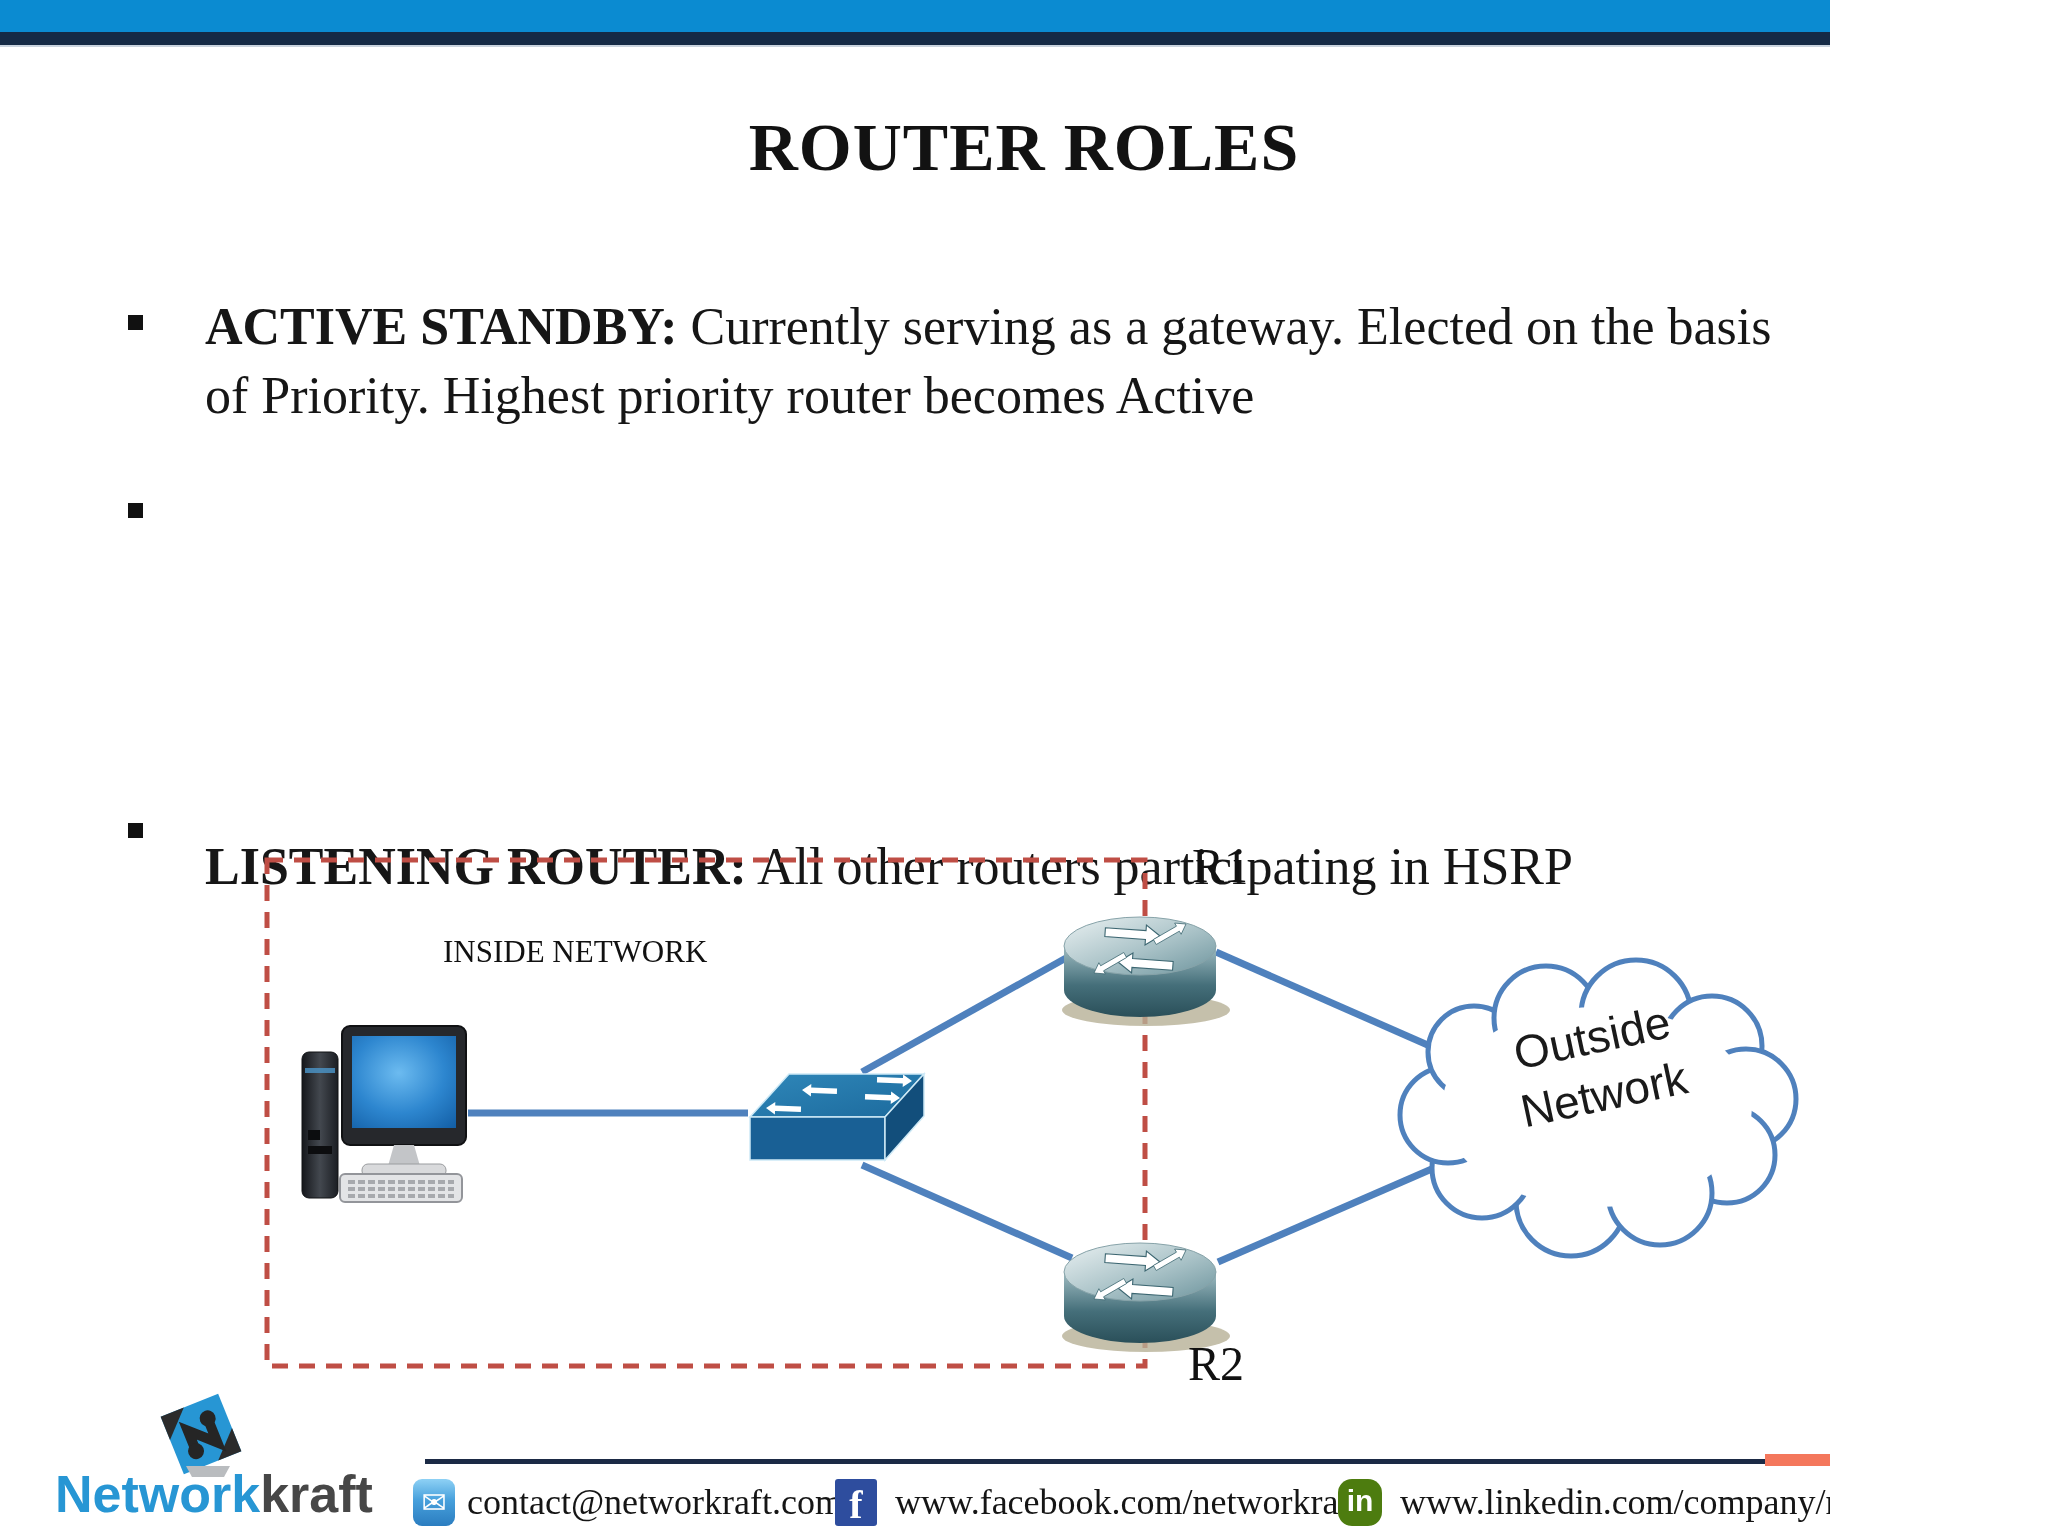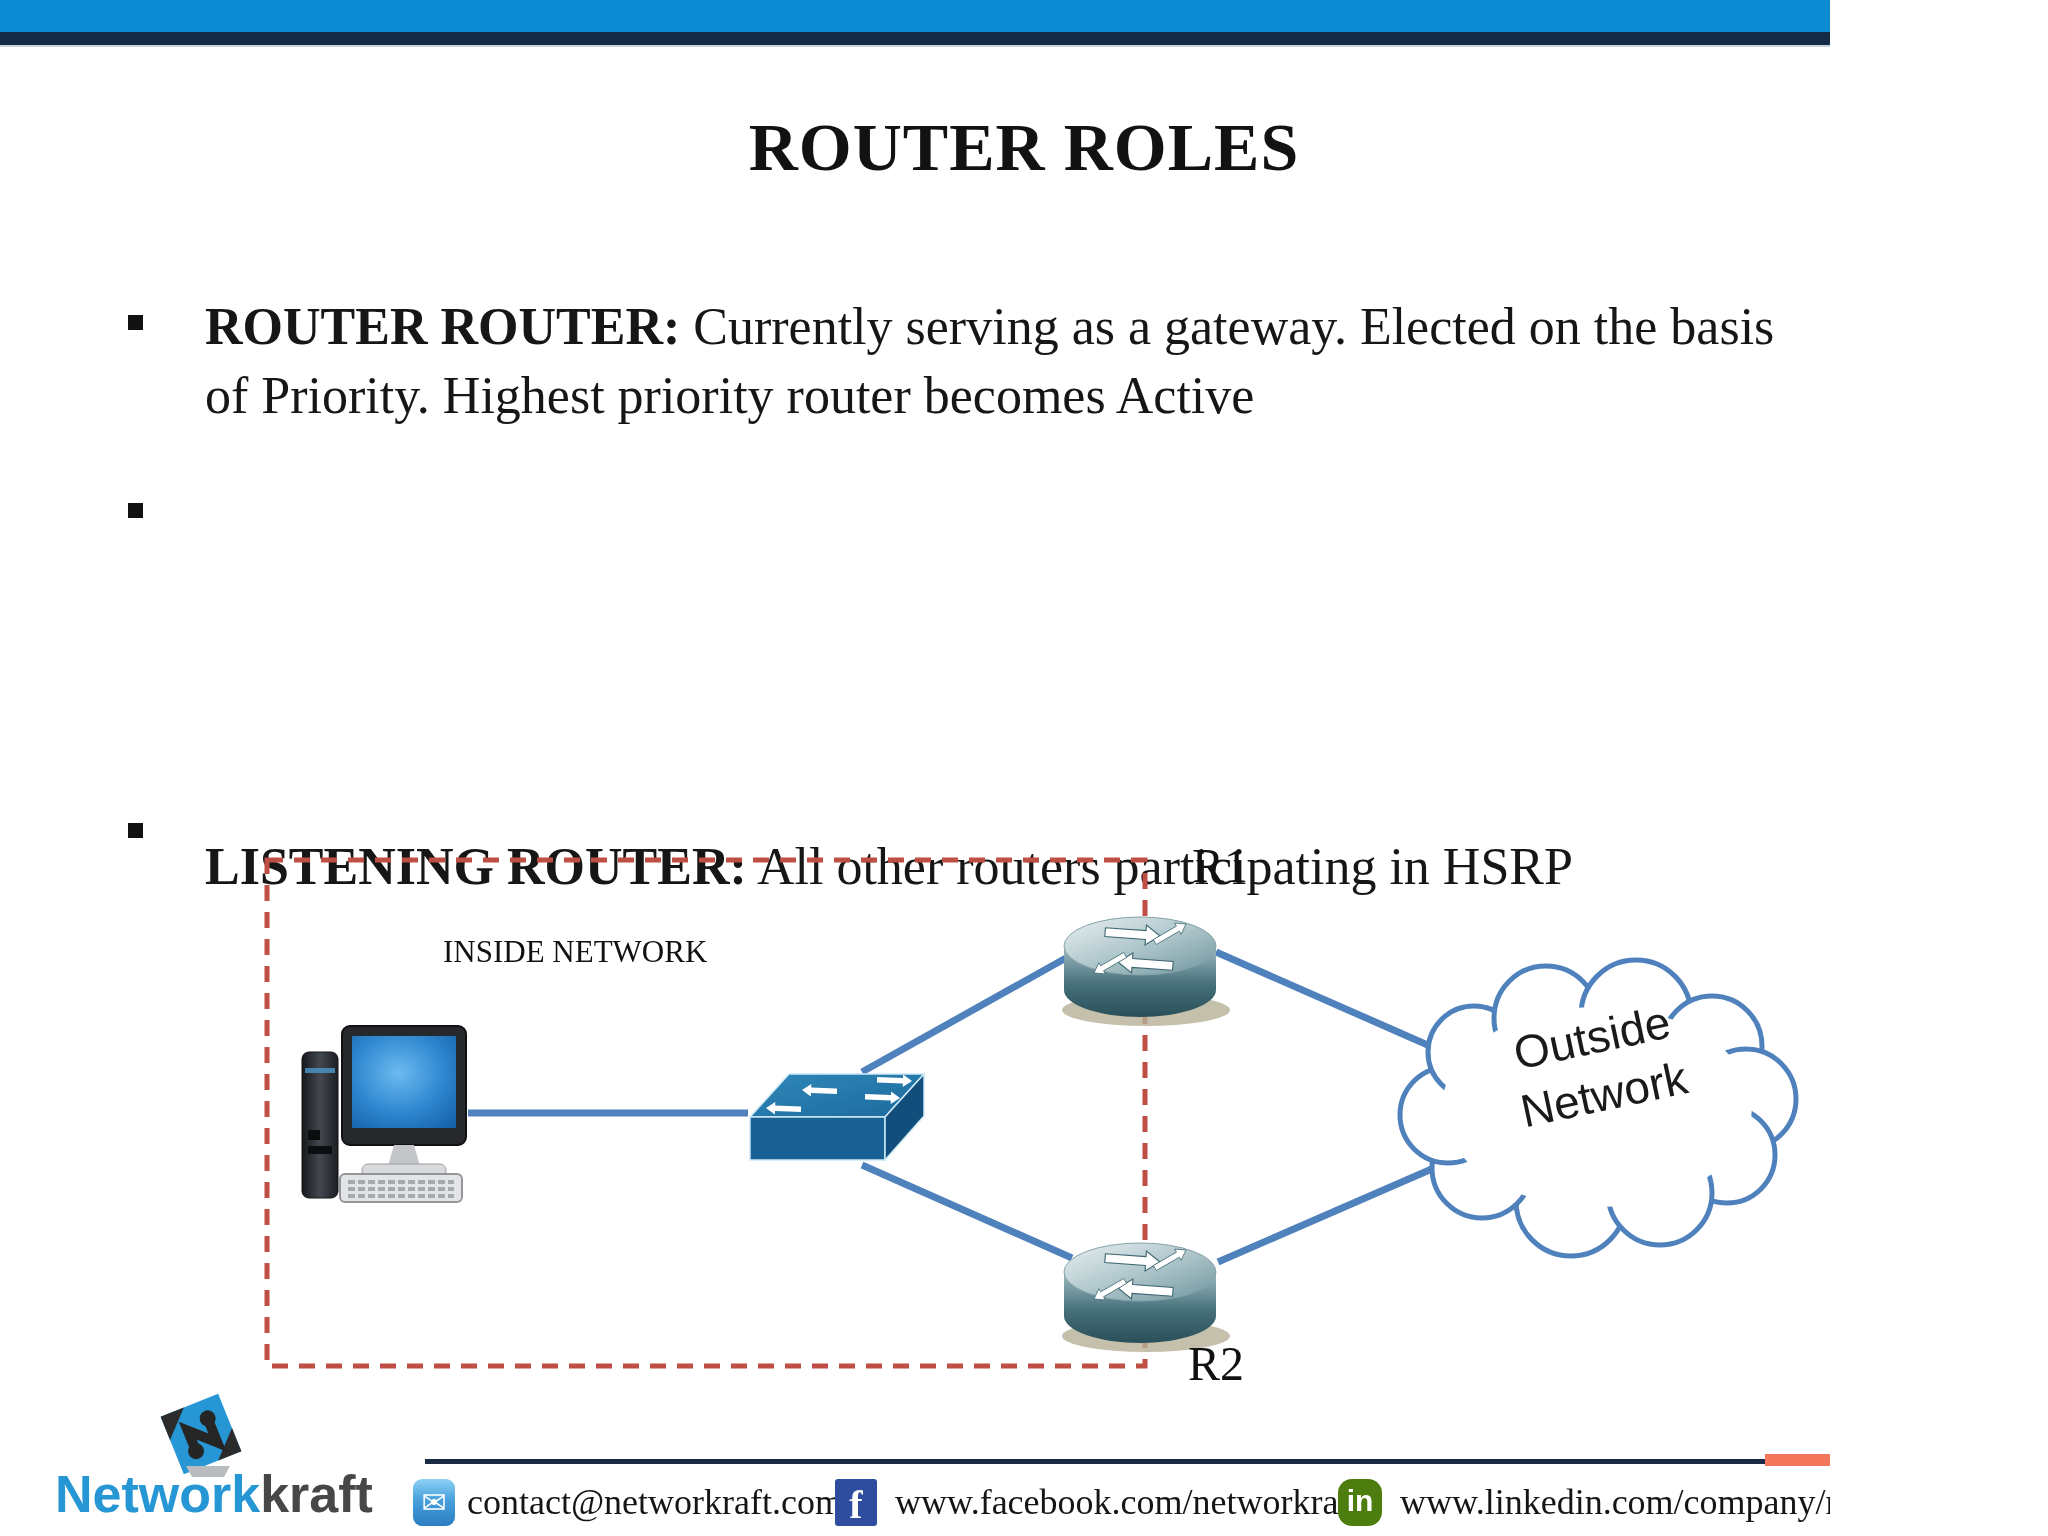--- a/index.html
+++ b/index.html
@@ -46,21 +46,21 @@
 <body>
 
 <div id="page">
 
   <div class="abs" id="bar-blue"></div>
   <div class="abs" id="bar-navy"></div>
 
   <div class="abs" id="title">ROUTER ROLES</div>
 
   <div class="abs bullet-sq" style="left:128px;top:315px;"></div>
-  <div class="abs bullet-text" style="top:292px;"><span class="lead">ROUTER ROUTER:</span><span> Currently serving as a gateway. Elected on the basis
+  <div class="abs bullet-text" style="top:292px;"><span class="lead">ACTIVE STANDBY:</span><span> Currently serving as a gateway. Elected on the basis
 of Priority. Highest priority router becomes Active</span></div>
 
   <div class="abs bullet-sq" style="left:128px;top:503px;"></div>
 
   <div class="abs bullet-sq" style="left:128px;top:823px;"></div>
   <div class="abs bullet-text" style="top:832px;"><span class="lead">LISTENING ROUTER:</span><span> All other routers participating in HSRP</span></div>
 
   <svg width="2048" height="1536" viewBox="0 0 2048 1536">
     <defs>
       <path id="arr" d="M0 0 L-13 -9 L-13 -4 L-50 -4 L-50 4 L-13 4 L-13 9 Z"></path>

